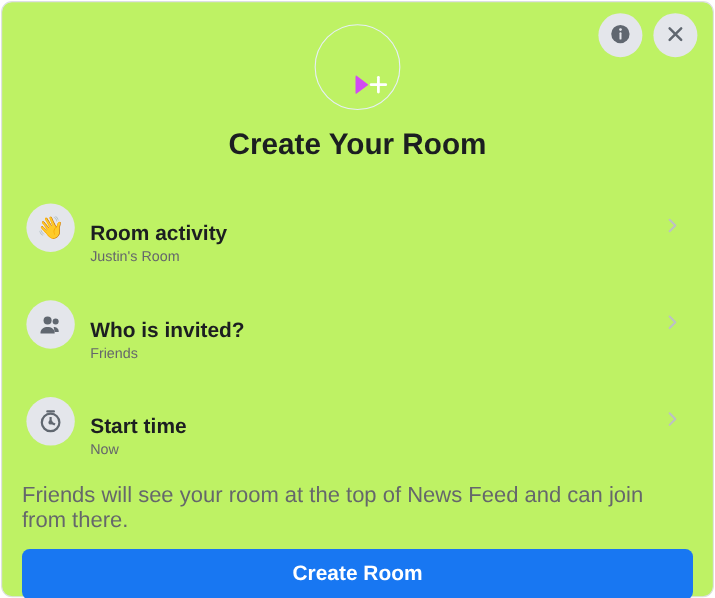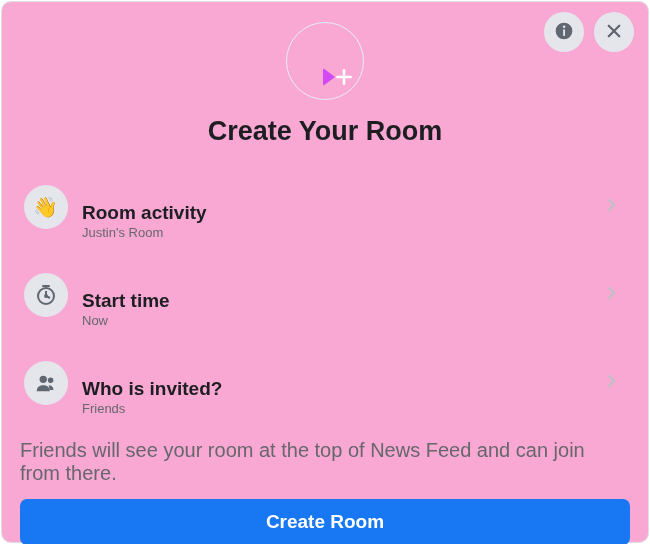--- a/index.html
+++ b/index.html
@@ -10,21 +10,21 @@
     height: 544px;
     position: relative;
     overflow: hidden;
   }
   .card {
     width: 648px;
     height: 542px;
     border: 1px solid #dddfe2;
     border-radius: 10px;
     margin: 1px;
-    background: #f9a8d4;
+    background: #bef264;
     display: flex;
     flex-direction: column;
     padding: 10px 18px 18px 18px;
     position: relative;
   }
   .topbar {
     display: flex;
     justify-content: flex-end;
     gap: 10px;
     position: absolute;
@@ -211,59 +211,59 @@
       </div>
       <span class="chev">
         <svg width="18" height="18" viewBox="0 0 24 24" fill="none" stroke="#bcc0c4" stroke-width="2.5" stroke-linecap="round" stroke-linejoin="round">
             <polyline points="9 5 16 12 9 19"></polyline>
           </svg>
       </span>
     </div>
 
     <div class="row">
       <div class="row-icon">
+        <svg width="22" height="22" viewBox="0 0 24 24" fill="#606770">
+            <circle cx="9" cy="8" r="4"></circle>
+            <path d="M2 20c0-3.5 3.5-5.5 7-5.5s7 2 7 5.5v1H2z"></path>
+            <circle cx="17" cy="9" r="3"></circle>
+            <path d="M15 14.5c2.5 0 5 1.5 5 4v1h-4"></path>
+          </svg>
+      </div>
+      <div class="row-text">
+        <div class="row-title">Who is invited?</div>
+        <div class="row-sub">Friends</div>
+      </div>
+      <span class="chev">
+        <svg width="18" height="18" viewBox="0 0 24 24" fill="none" stroke="#bcc0c4" stroke-width="2.5" stroke-linecap="round" stroke-linejoin="round">
+            <polyline points="9 5 16 12 9 19"></polyline>
+          </svg>
+      </span>
+    </div>
+
+    <div class="row">
+      <div class="row-icon">
         <svg width="24" height="24" viewBox="0 0 24 24" fill="none" stroke="#606770" stroke-width="2">
             <circle cx="12" cy="13" r="8"></circle>
             <line x1="12" y1="13" x2="12" y2="8"></line>
             <line x1="12" y1="13" x2="16" y2="15"></line>
             <path d="M9 3h6" stroke-linecap="round"></path>
             <circle cx="12" cy="13" r="1" fill="#606770"></circle>
           </svg>
       </div>
       <div class="row-text">
         <div class="row-title">Start time</div>
         <div class="row-sub">Now</div>
       </div>
       <span class="chev">
         <svg width="18" height="18" viewBox="0 0 24 24" fill="none" stroke="#bcc0c4" stroke-width="2.5" stroke-linecap="round" stroke-linejoin="round">
             <polyline points="9 5 16 12 9 19"></polyline>
           </svg>
       </span>
     </div>
 
-    <div class="row">
-      <div class="row-icon">
-        <svg width="22" height="22" viewBox="0 0 24 24" fill="#606770">
-            <circle cx="9" cy="8" r="4"></circle>
-            <path d="M2 20c0-3.5 3.5-5.5 7-5.5s7 2 7 5.5v1H2z"></path>
-            <circle cx="17" cy="9" r="3"></circle>
-            <path d="M15 14.5c2.5 0 5 1.5 5 4v1h-4"></path>
-          </svg>
-      </div>
-      <div class="row-text">
-        <div class="row-title">Who is invited?</div>
-        <div class="row-sub">Friends</div>
-      </div>
-      <span class="chev">
-        <svg width="18" height="18" viewBox="0 0 24 24" fill="none" stroke="#bcc0c4" stroke-width="2.5" stroke-linecap="round" stroke-linejoin="round">
-            <polyline points="9 5 16 12 9 19"></polyline>
-          </svg>
-      </span>
-    </div>
-
   </div>
 
   <div class="spacer"></div>
 
   <div class="note">Friends will see your room at the top of News Feed and can join from there.</div>
 
   <button class="create-btn">Create Room</button>
 
 </div>
 

